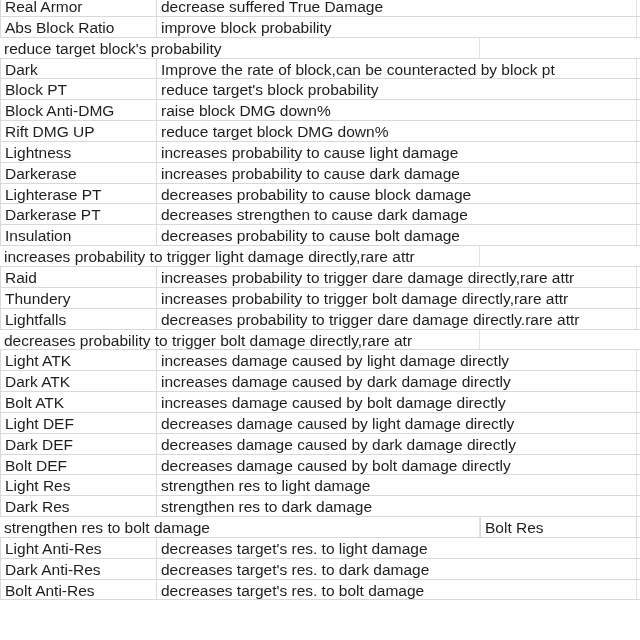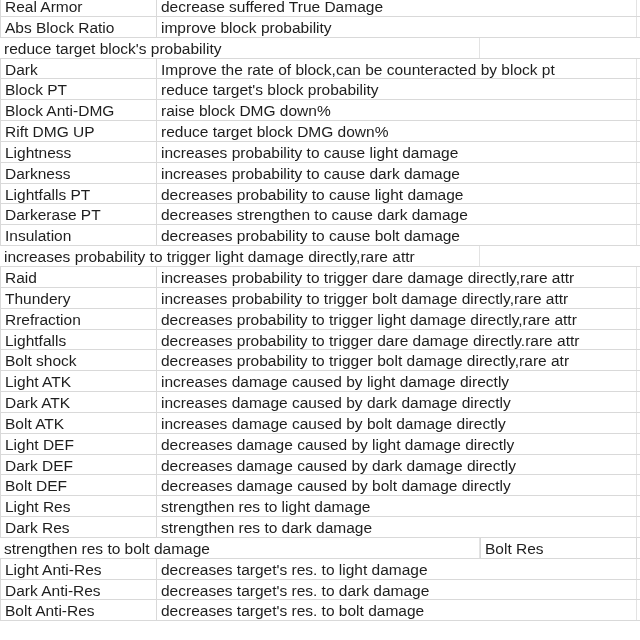--- a/index.html
+++ b/index.html
@@ -60,26 +60,26 @@
   </div>
     <div class="row">
     <div class="cell c1">Rift DMG UP</div>
     <div class="cell c2">reduce target block DMG down%</div>
   </div>
     <div class="row">
     <div class="cell c1">Lightness</div>
     <div class="cell c2">increases probability to cause light damage</div>
   </div>
     <div class="row">
-    <div class="cell c1">Darkness</div>
+    <div class="cell c1">Darkerase</div>
     <div class="cell c2">increases probability to cause dark damage</div>
   </div>
     <div class="row">
-    <div class="cell c1">Lightfalls PT</div>
-    <div class="cell c2">decreases probability to cause light damage</div>
+    <div class="cell c1">Lighterase PT</div>
+    <div class="cell c2">decreases probability to cause block damage</div>
   </div>
     <div class="row">
     <div class="cell c1">Darkerase PT</div>
     <div class="cell c2">decreases strengthen to cause dark damage</div>
   </div>
     <div class="row">
     <div class="cell c1">Insulation</div>
     <div class="cell c2">decreases probability to cause bolt damage</div>
   </div>
     <div class="row">
@@ -87,29 +87,24 @@
   </div>
     <div class="row">
     <div class="cell c1">Raid</div>
     <div class="cell c2">increases probability to trigger dare damage directly,rare attr</div>
   </div>
     <div class="row">
     <div class="cell c1">Thundery</div>
     <div class="cell c2">increases probability to trigger bolt damage directly,rare attr</div>
   </div>
     <div class="row">
-    <div class="cell c1">Rrefraction</div>
-    <div class="cell c2">decreases probability to trigger light damage directly,rare attr</div>
-  </div>
-    <div class="row">
     <div class="cell c1">Lightfalls</div>
     <div class="cell c2">decreases probability to trigger dare damage directly.rare attr</div>
   </div>
     <div class="row">
-    <div class="cell c1">Bolt shock</div>
     <div class="cell c2">decreases probability to trigger bolt damage directly,rare atr</div>
   </div>
     <div class="row">
     <div class="cell c1">Light ATK</div>
     <div class="cell c2">increases damage caused by light damage directly</div>
   </div>
     <div class="row">
     <div class="cell c1">Dark ATK</div>
     <div class="cell c2">increases damage caused by dark damage directly</div>
   </div>

